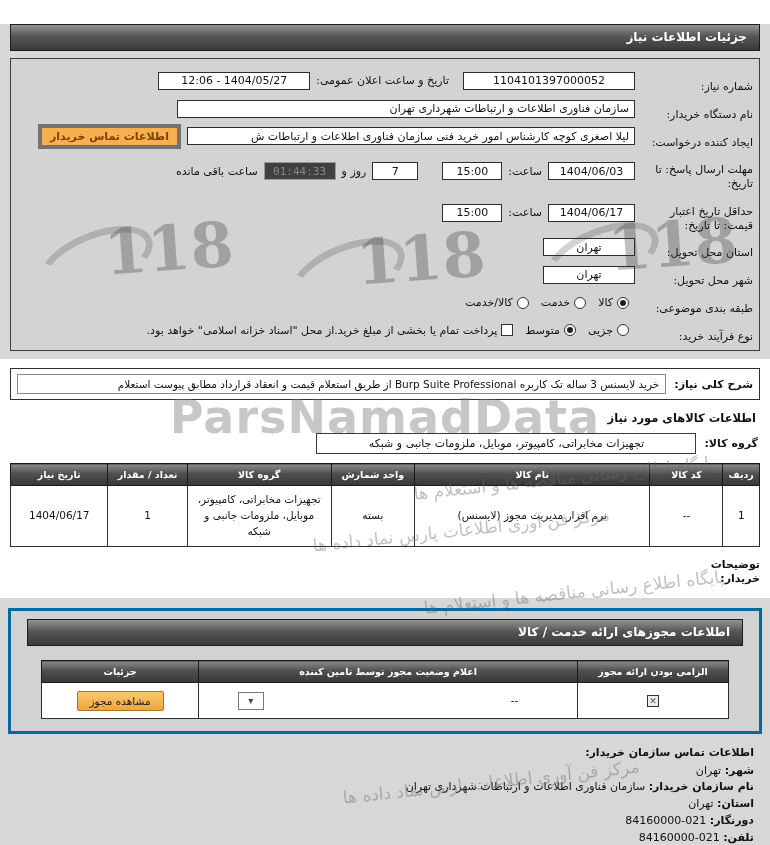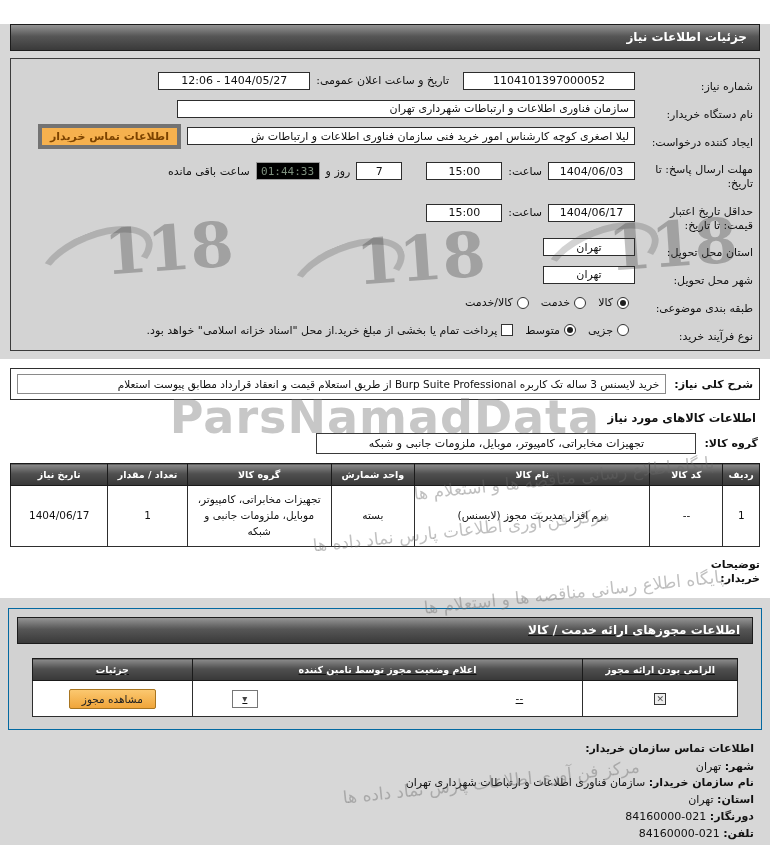--- a/index.html
+++ b/index.html
@@ -20,30 +20,30 @@
   .form-panel { margin:7px 10px 0; border:1px solid #3c3c3c; background:#d3d3d3; padding:8px 6px 6px; }
   .frow { display:flex; align-items:center; gap:6px; min-height:25px; padding:1px 0; }
   .flabel { width:112px; flex:none; line-height:1.25;margin-top:12px; }
   .sublabel { margin-inline-start:8px; }
   .inp {
     background:#fff; border:1px solid #2d2d2d; min-height:18px;
     display:flex; align-items:center; padding:1px 5px;
     white-space:nowrap; overflow:hidden;
   }
   .inp.c { justify-content:center; }
-  .w148{width:172px} .w150{width:152px} .w95{width:87px} .w62{width:76px}
+  .w148{width:172px} .w150{width:152px} .w95{width:87px} .w62{width:60px}
   .w48{width:46px} .w90{width:92px} .wide1{width:458px} .wide2{width:448px}
   .pill {
     background:#f6b14e; color:#7c4300; border:4px solid #737373;
     padding:2px 8px; font-weight:bold; white-space:nowrap; cursor:pointer;
   }
   .timer {
-    background:#000000; color:#7d8f7d; border:1px solid #9a9a9a;
+    background:#404040; color:#7d8f7d; border:1px solid #9a9a9a;
     font-family:"DejaVu Sans Mono","Liberation Mono",monospace;
-    width:64px; min-height:18px; display:flex; align-items:center; justify-content:center;
+    width:72px; min-height:18px; display:flex; align-items:center; justify-content:center;
   }
   .days-gap { margin-inline-start:18px; }
   .radio {
     width:12px; height:12px; border:1px solid #333; border-radius:50%;
     background:#fff; display:inline-block; position:relative; flex:none; cursor:pointer;
   }
   .radio.checked::after { content:""; position:absolute; inset:2px; background:#1f1f1f; border-radius:50%; }
   .checkbox {
     width:12px; height:12px; border:1px solid #333; background:#fff;
     display:inline-flex; align-items:center; justify-content:center; flex:none; cursor:pointer;
@@ -64,21 +64,21 @@
   th {
     background:linear-gradient(#8b8b8b,#4f4f4f 45%,#383838);
     color:#fff; font-size:9.5px; font-weight:bold;
     border:1px solid #1a1a1a; padding:5px 2px;
   }
   td { border:1px solid #2e2e2e; background:#fff; text-align:center; padding:6px 4px; font-size:10.5px; line-height:1.5; vertical-align:middle; }
   .buyer-row { display:flex; gap:8px; margin-top:11px; align-items:stretch; }
   .buyer-label { font-weight:bold; width:68px; flex:none; line-height:1.3; }
   .buyer-box { flex:1; border:1px solid #2f2f2f; padding:4px 8px; line-height:1.65; font-size:10.5px; background:#fff; }
 
-  .lic-panel { margin:10px 8px 0; border:1px solid #0369a1; background:#d2d2d2; padding:8px 8px 12px;text-decoration:underline; }
+  .lic-panel { margin:10px 8px 0; border:3px solid #0369a1; background:#d2d2d2; padding:8px 16px 12px; }
   .lic-table { width:96%; margin:14px auto 0; }
   .lic-table td { height:36px;margin-left:10px; }
   .orange-btn {
     background:linear-gradient(#fbc870,#f0a53a); border:1px solid #a87520;
     padding:3px 12px; font-size:10.5px; color:#222; cursor:pointer; border-radius:2px;
     font-family:inherit;
   }
   .lic-status { display:flex; align-items:center; justify-content:space-between; padding:0 55px 0 35px; }
   .combo {
     width:26px; height:18px; background:#fff; border:1px solid #777;

